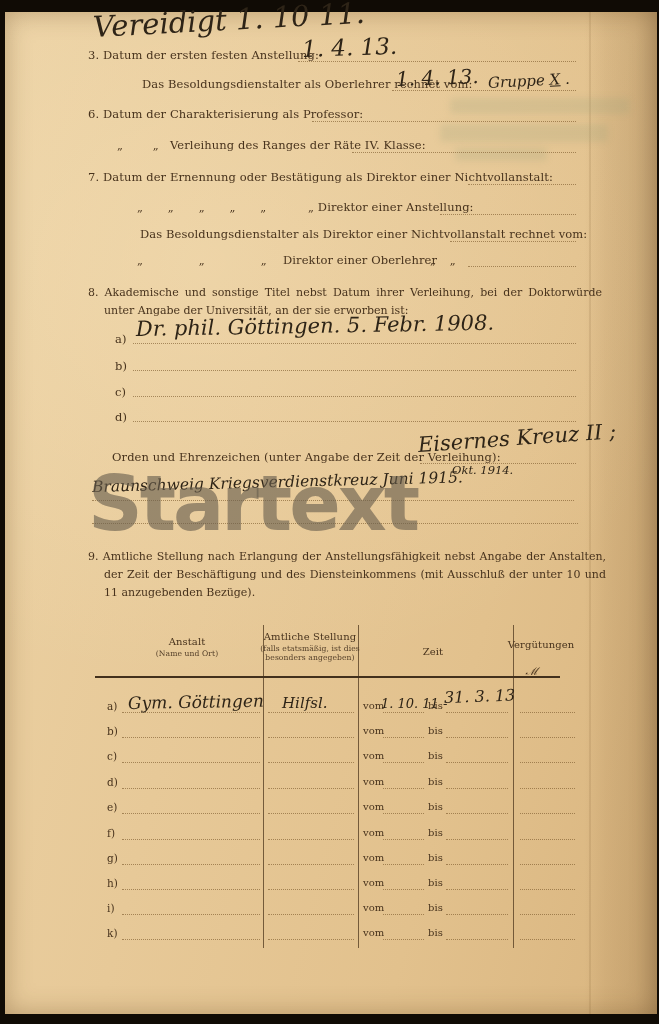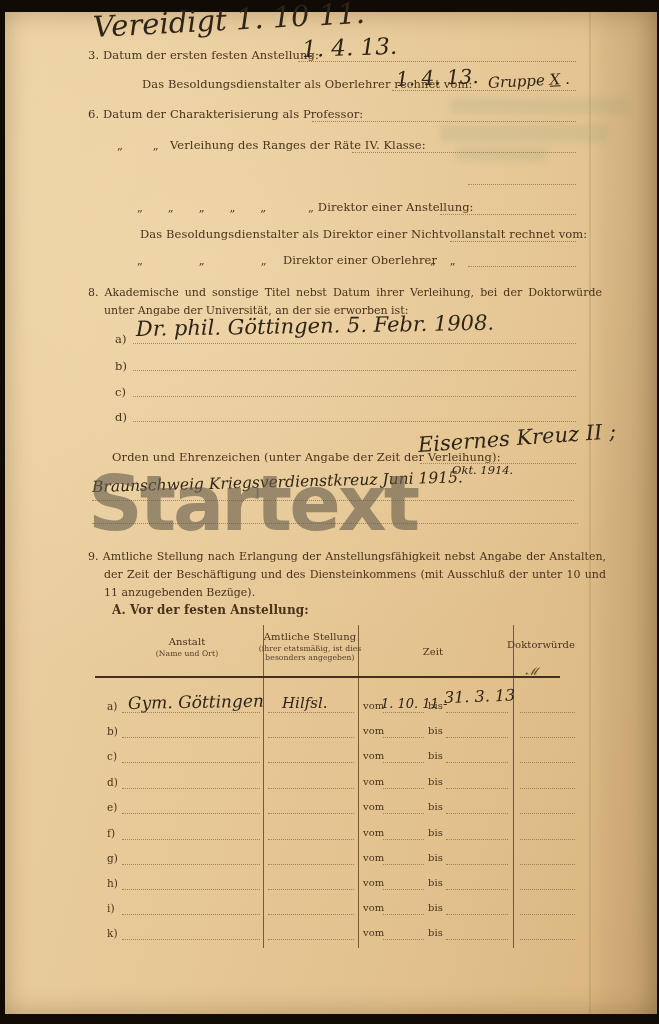--- a/index.html
+++ b/index.html
@@ -60,20 +60,21 @@
     <span class="uline">X</span>
     <span>.</span>
   </div>
 
   <div class="printed" style="left:88px;top:107px">6. Datum der Charakterisierung als Professor:</div>
   <div class="fline" style="left:312px;top:121px;width:264px"></div>
   <div class="printed dittos" style="left:117px;top:138px;word-spacing:26px">„ „</div>
   <div class="printed" style="left:170px;top:138px">Verleihung des Ranges der Räte IV. Klasse:</div>
   <div class="fline" style="left:352px;top:152px;width:224px"></div>
 
+  <div class="printed" style="left:88px;top:170px">7. Datum der Ernennung oder Bestätigung als Direktor einer Nichtvollanstalt:</div>
   <div class="fline" style="left:468px;top:184px;width:108px"></div>
   <div class="printed dittos" style="left:137px;top:200px">„ „ „ „ „</div>
   <div class="printed" style="left:308px;top:200px">„ Direktor einer Anstellung:</div>
   <div class="fline" style="left:440px;top:214px;width:136px"></div>
   <div class="printed" style="left:140px;top:227px">Das Besoldungsdienstalter als Direktor einer Nichtvollanstalt rechnet vom:</div>
   <div class="fline" style="left:450px;top:241px;width:126px"></div>
   <div class="printed" style="left:137px;top:253px;word-spacing:52px">„ „ „</div>
   <div class="printed" style="left:283px;top:253px">Direktor einer Oberlehrer</div>
   <div class="printed" style="left:430px;top:253px;word-spacing:10px">„ „</div>
   <div class="fline" style="left:468px;top:266px;width:108px"></div>
@@ -93,33 +94,32 @@
   <div class="fline" style="left:420px;top:463px;width:156px"></div>
   <div class="hw" style="left:418px;top:433px;font-size:21px;transform:rotate(-4deg)">Eisernes Kreuz II ;</div>
   <div class="hw" style="left:452px;top:463px;font-size:11.5px">Okt. 1914.</div>
   <div class="hw" style="left:92px;top:478px;font-size:15.5px;transform:rotate(-1.5deg)">Braunschweig Kriegsverdienstkreuz Juni 1915.</div>
   <div class="fline" style="left:92px;top:500px;width:482px"></div>
   <div class="fline" style="left:92px;top:523px;width:486px"></div>
 
   <div class="wm" style="left:88px;top:468px;font-size:76px">Startext</div>
 
   <div class="pblock" style="left:88px;top:548px;width:502px">9. Amtliche Stellung nach Erlangung der Anstellungsfähigkeit nebst Angabe der Anstalten, der Zeit der Beschäftigung und des Diensteinkommens (mit Ausschluß der unter 10 und 11 anzugebenden Bezüge).</div>
-  <div class="printed" style="left:112px;top:603px;font-weight:bold;font-size:12px">A. Vor der festen Anstellung:</div>
 
   <div class="vrule" style="left:263px;top:625px;height:323px"></div>
   <div class="vrule" style="left:358px;top:625px;height:323px"></div>
   <div class="vrule" style="left:513px;top:625px;height:323px"></div>
 
   <div class="printed th cent" style="left:187px;top:636px">Anstalt</div>
   <div class="printed ths cent" style="left:187px;top:649px">(Name und Ort)</div>
   <div class="printed th cent" style="left:310px;top:631px">Amtliche Stellung</div>
-  <div class="printed ths cent" style="left:310px;top:644px">(ihrer etatsmäßig, ist dies</div>
+  <div class="printed ths cent" style="left:310px;top:644px">(falls etatsmäßig, ist dies</div>
   <div class="printed ths cent" style="left:310px;top:653px">besonders angegeben)</div>
   <div class="printed th cent" style="left:433px;top:646px">Zeit</div>
-  <div class="printed th cent" style="left:541px;top:639px">Doktorwürde</div>
+  <div class="printed th cent" style="left:541px;top:639px">Vergütungen</div>
   <div class="printed mm cent" style="left:532px;top:663px">ℳ</div>
   <div class="thick" style="left:95px;top:676px;width:465px"></div>
 
   <div class="trow" style="top:700px">
     <span class="printed rkey" style="left:107px">a)</span>
     <div class="fline" style="left:122px;top:12px;width:138px"></div>
     <div class="fline" style="left:268px;top:12px;width:86px"></div>
     <span class="printed small" style="left:363px">vom</span>
     <div class="fline" style="left:383px;top:12px;width:41px"></div>
     <span class="printed small" style="left:428px">bis</span>

